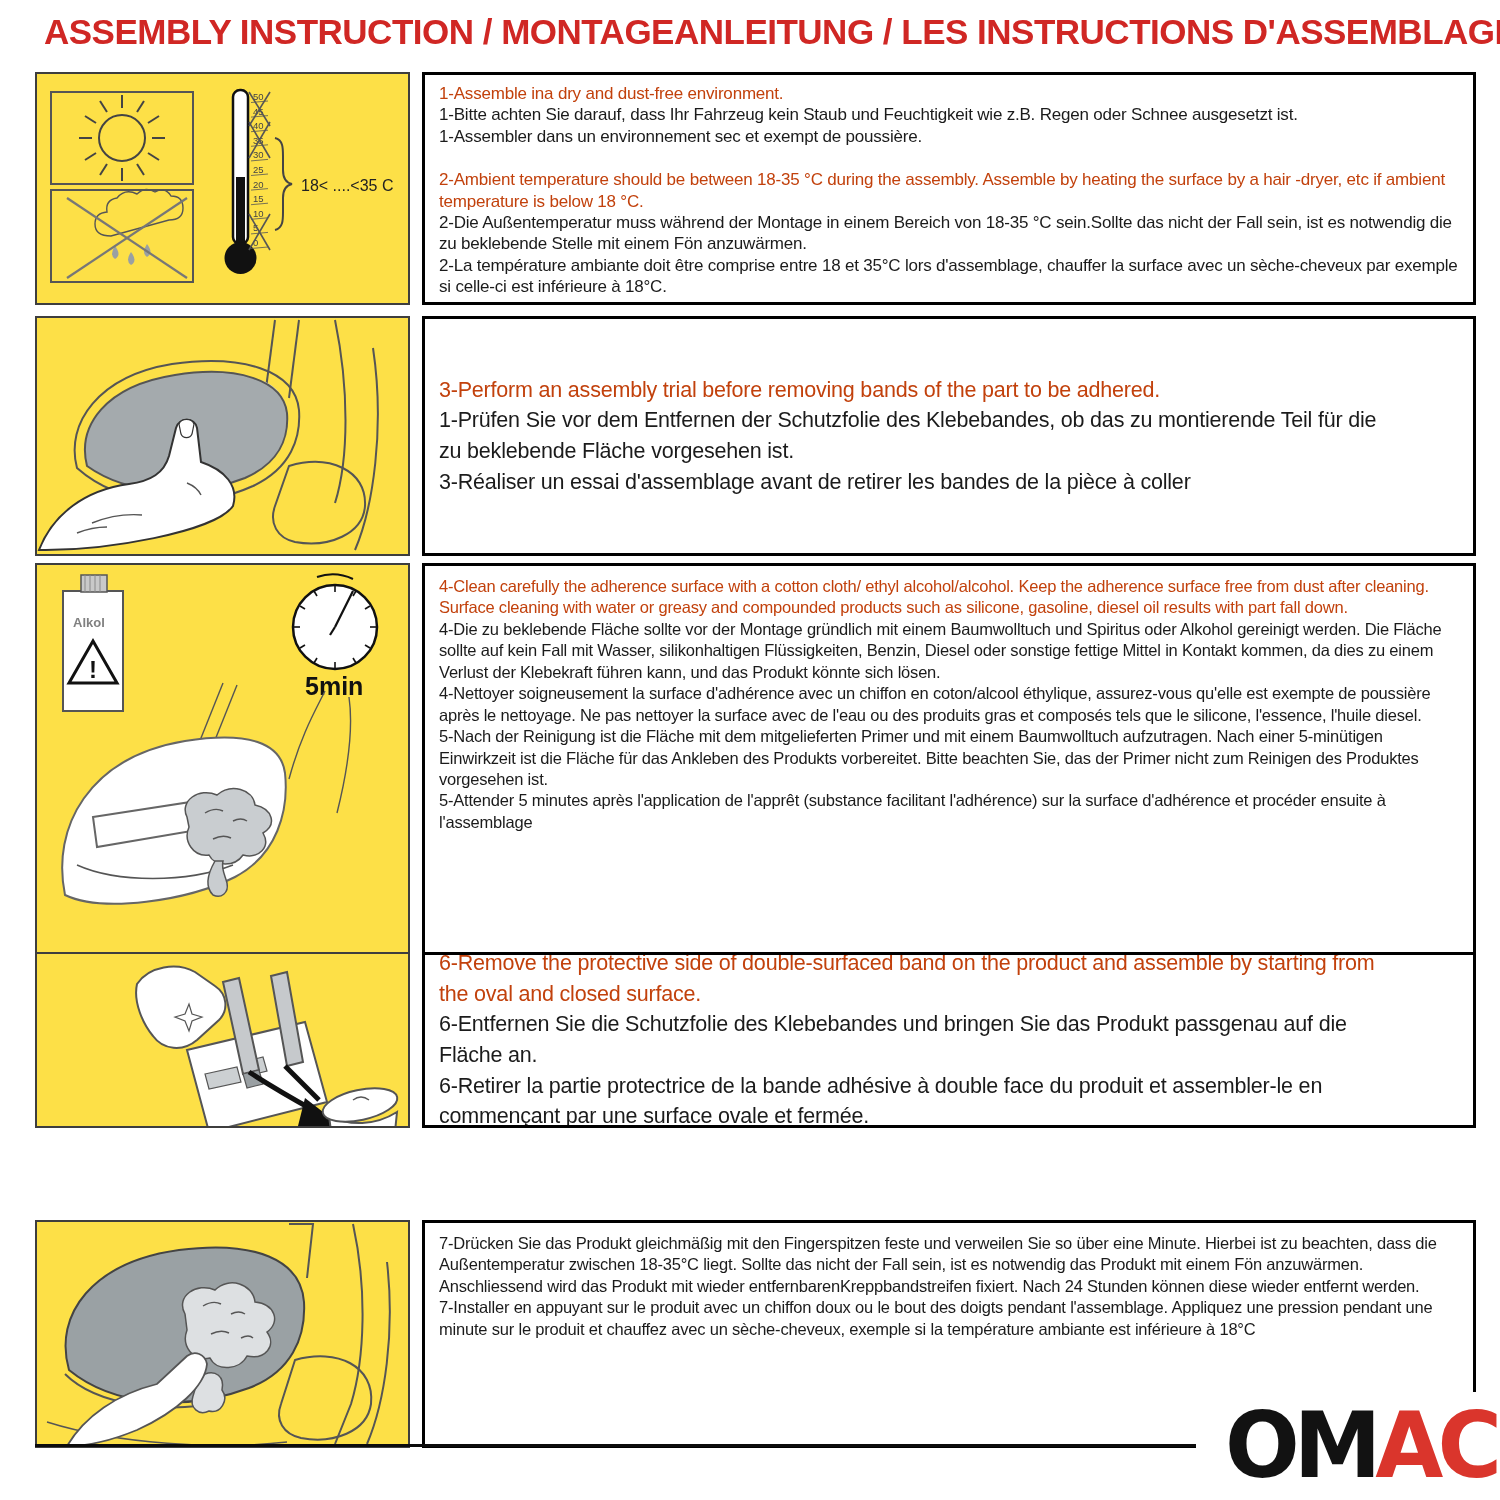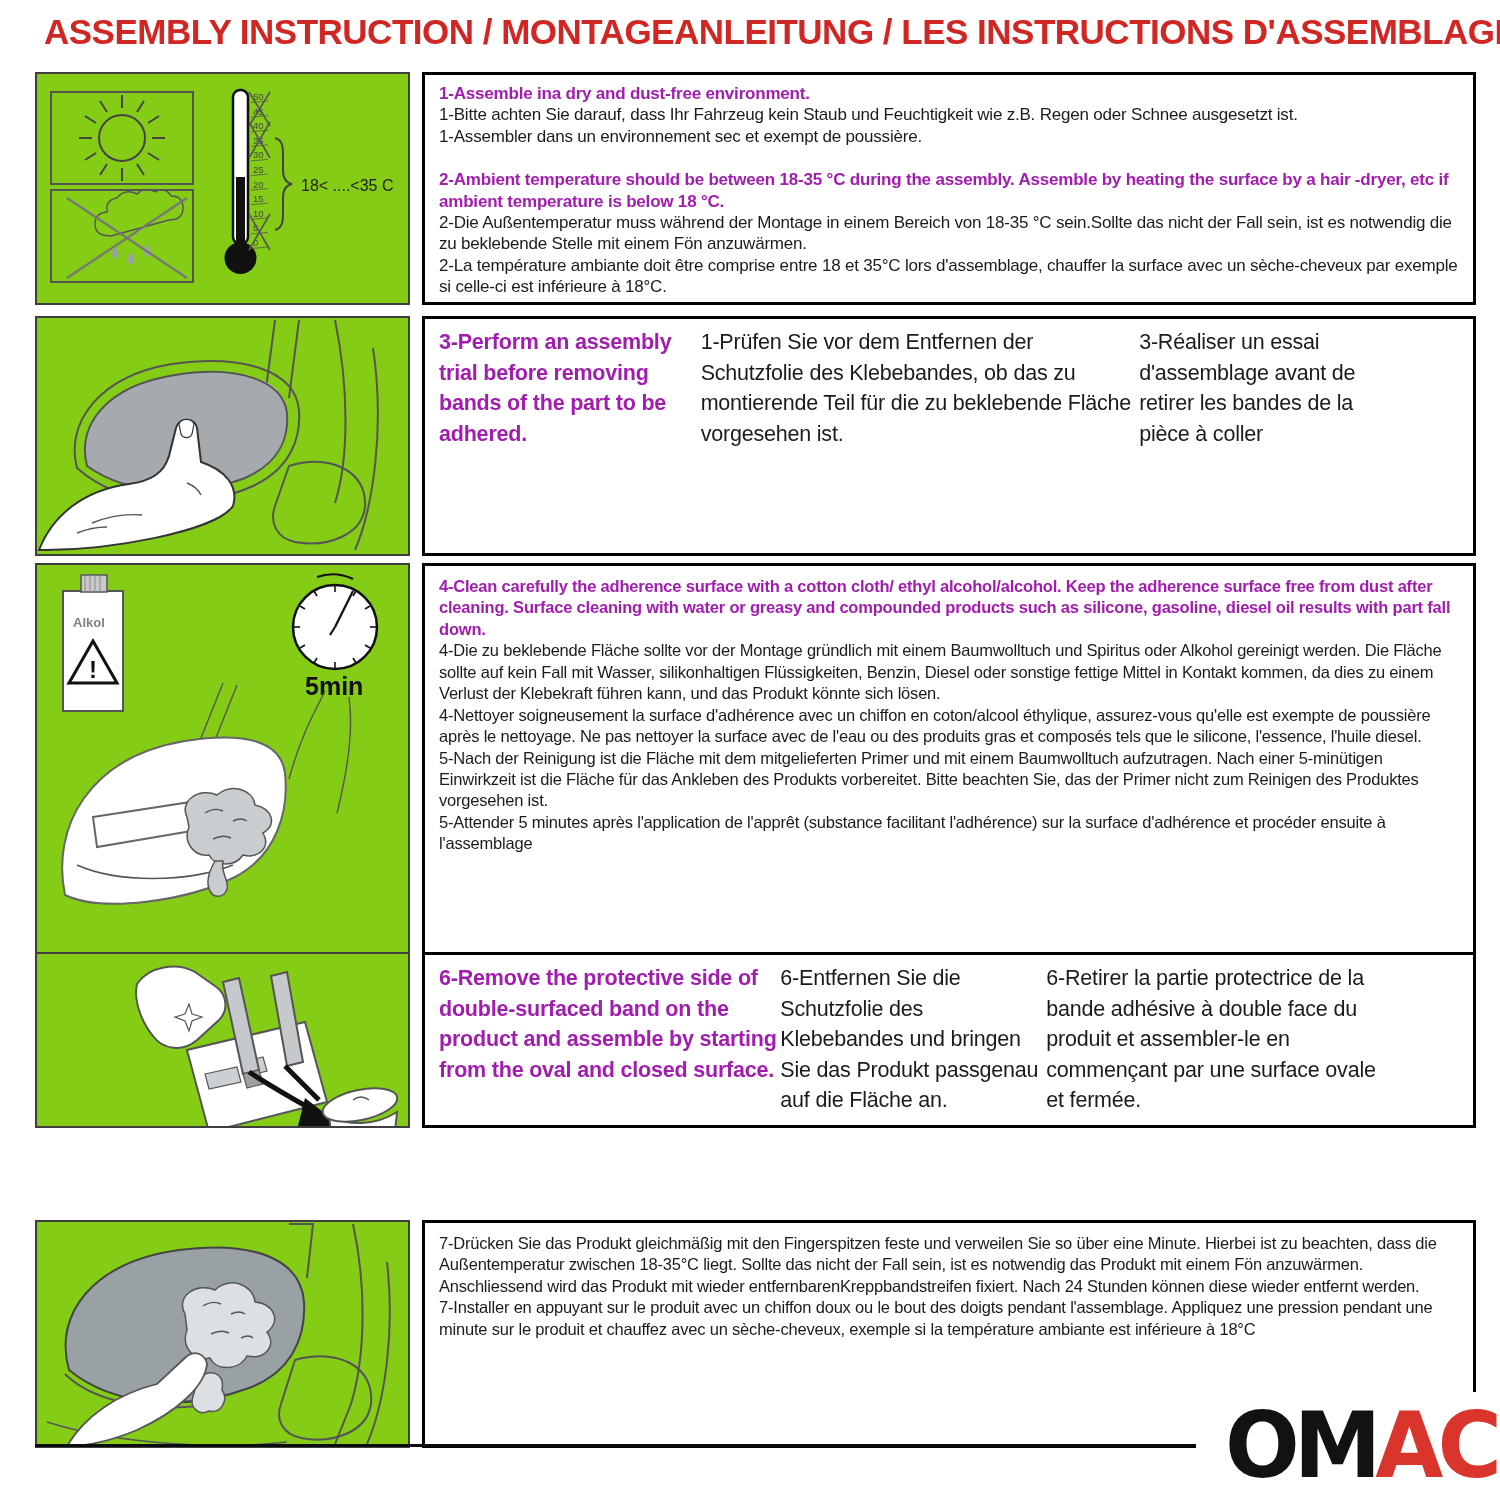--- a/index.html
+++ b/index.html
@@ -7,29 +7,29 @@
   .page{position:relative;width:1500px;height:1500px;background:#fff;}
   .page-title{position:absolute;left:44px;top:12px;width:1430px;font-size:35px;font-weight:bold;
     letter-spacing:-0.5px;color:#d02724;white-space:nowrap;}
   .row{position:absolute;left:0;width:1500px;}
   .r1{top:72px;height:233px;}
   .r2{top:316px;height:240px;}
   .r3{top:563px;height:395px;}
   .r4{top:952px;height:176px;}
   .r5{top:1220px;height:228px;}
   .illus{position:absolute;left:35px;top:0;bottom:0;width:375px;border:2px solid #3e3e3e;
-    background:#84cc16;box-sizing:border-box;overflow:hidden;}
+    background:#fde047;box-sizing:border-box;overflow:hidden;}
   .textbox{position:absolute;left:422px;top:0;bottom:0;width:1054px;border:3px solid #000;
     background:#fff;box-sizing:border-box;overflow:hidden;padding:8px 14px;letter-spacing:-0.2px;}
   .size-s{font-size:17px;line-height:1.26;}
   .size-xs{font-size:16.5px;line-height:1.3;padding-top:10px;}
-  .size-l{font-size:21.5px;line-height:1.42;display:flex;flex-direction:row;
+  .size-l{font-size:21.5px;line-height:1.42;display:flex;flex-direction:column;
     justify-content:center;padding-right:80px;}
   .para{margin:0;}
-  .para.b{font-weight:bold;color:#a21caf;}
+  .para.b{font-weight:normal;color:#c2410c;}
   .para.gap{margin-top:22px;}
   .size-xs .para.gap{margin-top:20px;}
   svg{display:block;}
   .sk{stroke:#555;fill:none;stroke-width:2;}
   .sk1{stroke:#555;fill:none;stroke-width:1.4;}
   .tick{font-size:9.5px;fill:#444;}
   .tickline{stroke:#555;stroke-width:0.8;}
   .xmark{stroke:#555;stroke-width:1.6;}
   .bottom-rule{position:absolute;left:35px;top:1444px;width:1190px;height:3px;background:#0c0c0c;}
   .logo-box{position:absolute;left:1196px;top:1392px;width:304px;height:108px;background:#fff;

